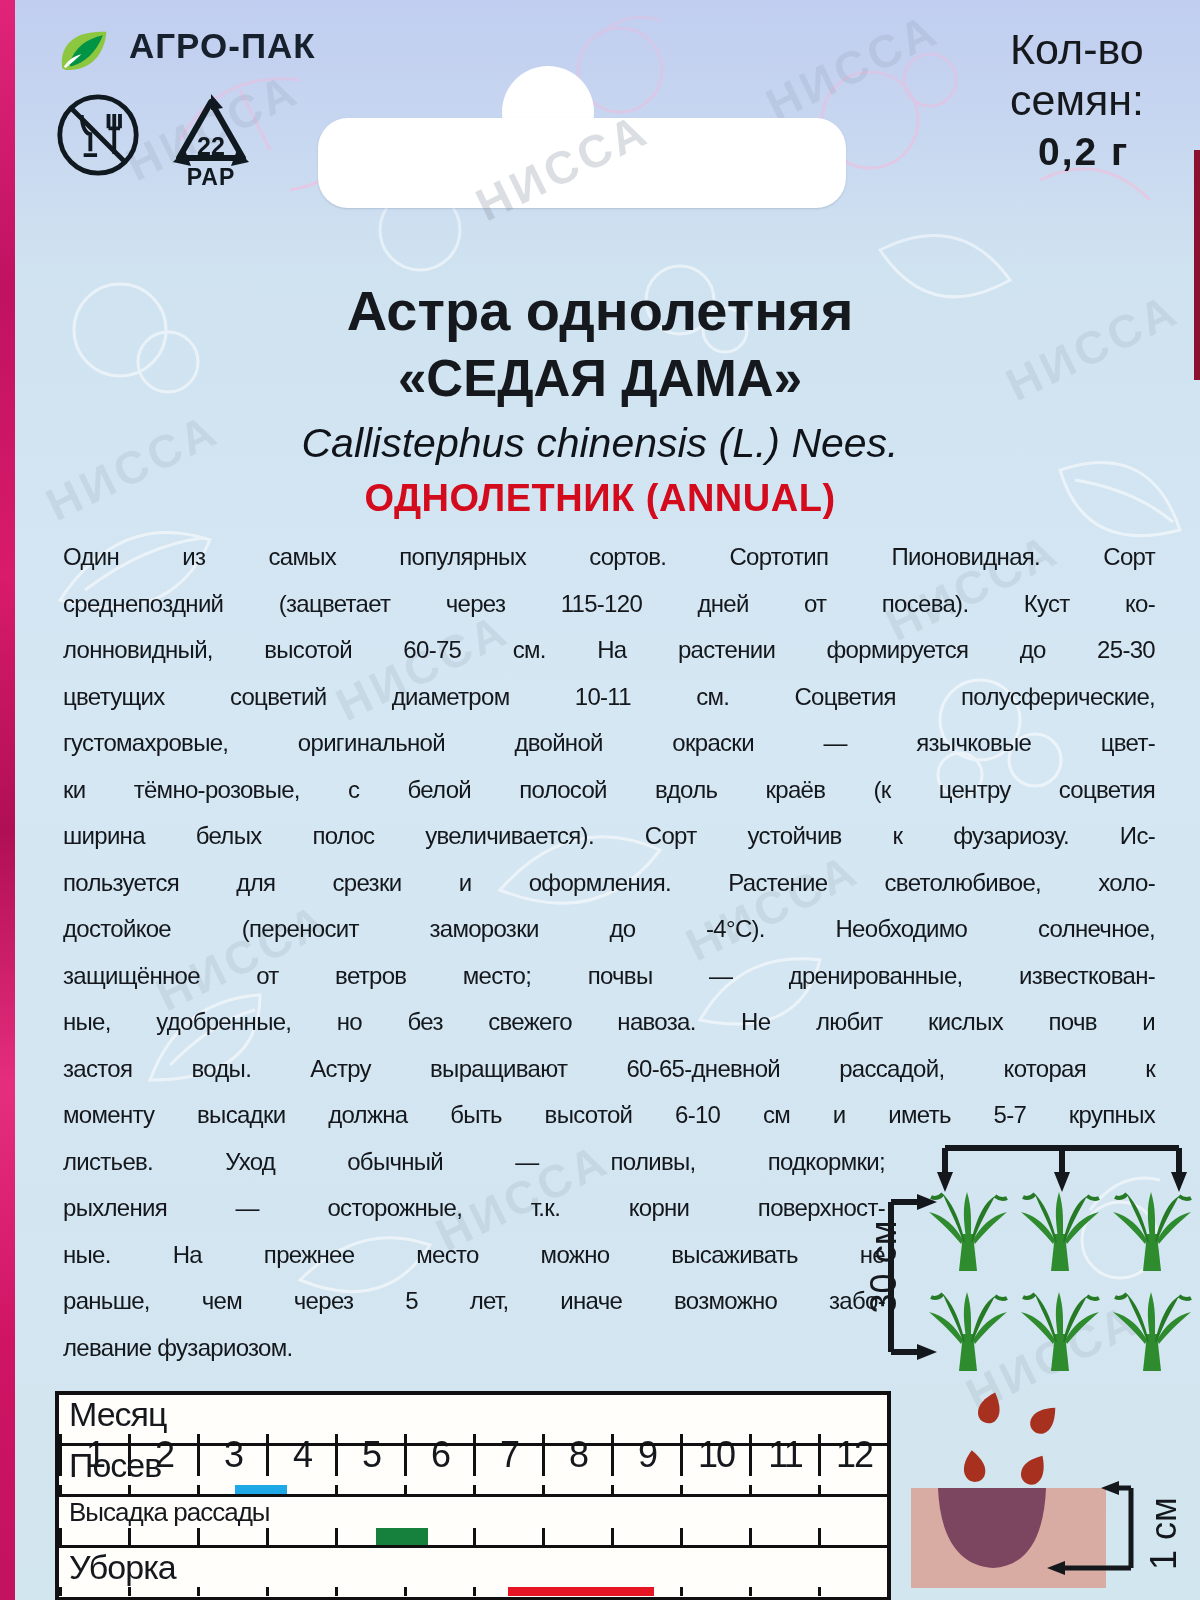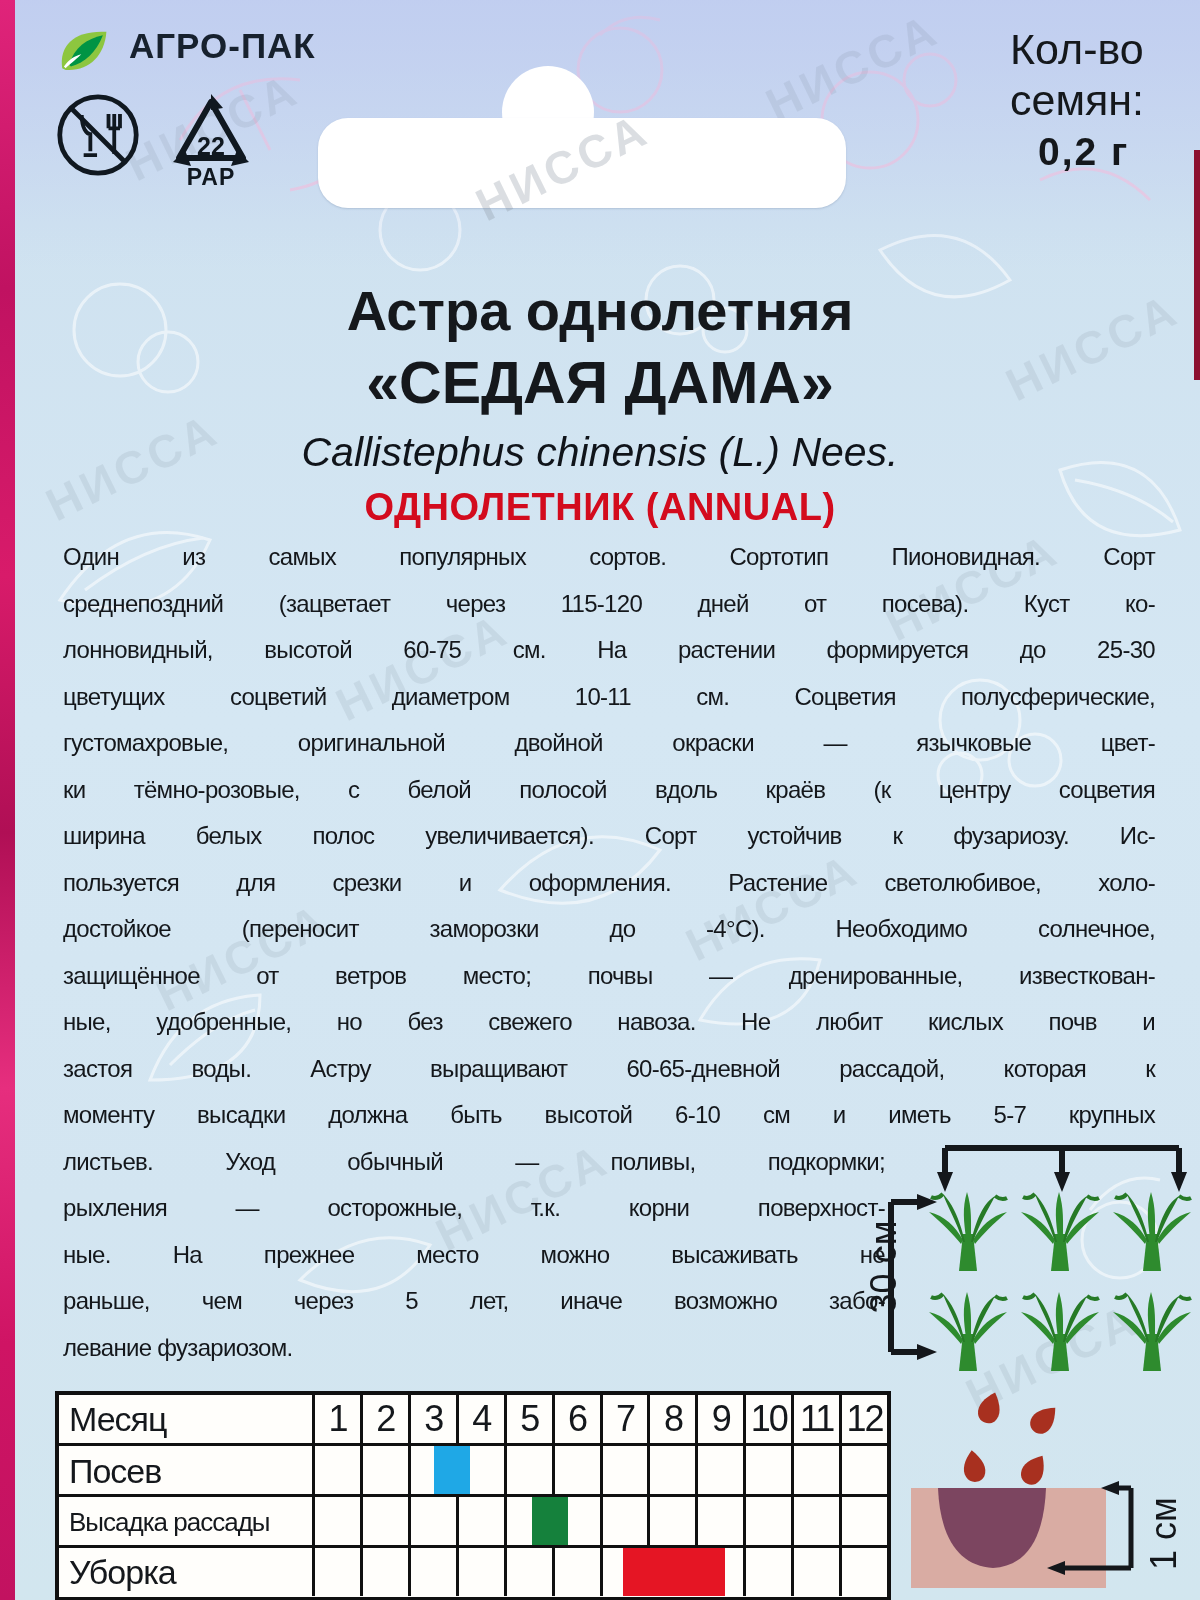--- a/index.html
+++ b/index.html
@@ -25,40 +25,40 @@
   .recycle-wrap{display:flex;flex-direction:column;align-items:center;margin-top:2px;}
   .recycle-num{position:absolute;top:38px;left:0;width:100%;text-align:center;font-size:25px;font-weight:bold;color:#101820;}
   .recycle-box{position:relative;width:80px;}
   .pap{font-size:23px;font-weight:bold;color:#101820;margin-top:-2px;letter-spacing:1px;}
   .qty{position:absolute;right:56px;top:24px;text-align:left;line-height:1.18;}
   .qty .l{font-size:43px;color:#15181c;}
   .qty .v{font-size:39px;font-weight:bold;margin-top:4px;padding-left:28px;letter-spacing:2px;}
   
   .title-block{position:absolute;left:30px;top:278px;width:1140px;text-align:center;}
   .t1{font-size:56px;font-weight:bold;letter-spacing:0;}
-  .t2{font-size:59px;font-weight:bold;margin-top:6px;}
+  .t2{font-size:51px;font-weight:bold;margin-top:6px;}
   .latin{font-size:41px;font-style:italic;margin-top:12px;color:#10141a;}
   .annual{font-size:38px;font-weight:bold;margin-top:10px;color:#d30b1d;letter-spacing:.5px;}
   
   .desc{position:absolute;left:55px;top:534px;width:1092px;font-size:24px;line-height:46.5px;
         letter-spacing:-0.7px;color:#14171b;margin-left:8px;}
   .jl{white-space:pre-line;text-align:justify;text-align-last:justify;}
   .desc-part2{width:822px;}
   .desc-last{text-align:left;}
   
   .spacing-diagram{position:absolute;left:845px;top:1088px;width:352px;height:302px;}
   .sd-label{position:absolute;left:118px;top:8px;width:220px;text-align:center;font-size:37px;letter-spacing:0;}
   .sd-bracket{position:absolute;left:92px;top:52px;}
   .sd-plants{position:absolute;left:80px;top:98px;}
   .sd-rot{position:absolute;left:-36px;top:158px;width:150px;text-align:center;font-size:36px;
           transform:rotate(-90deg);transform-origin:center;}
   .sd-vbracket{position:absolute;left:38px;top:104px;}
   
   .timeline{position:absolute;left:55px;top:1391px;width:828px;height:202px;border:4px solid #101010;background:#fffefb;}
-  .tl-row{position:absolute;left:0;width:100%;height:48px;display:flex;}
+  .tl-row{position:absolute;left:0;width:100%;height:48px;display:flex;flex-direction:column;}
   .tl-row+ .tl-row{border-top:3px solid #101010;}
   .tl-r0{top:0;} .tl-r1{top:48px;height:51px;} .tl-r2{top:99px;height:51px;} .tl-r3{top:150px;height:48px;}
   .tl-label{width:243px;flex:none;display:flex;align-items:center;padding-left:10px;font-size:34px;letter-spacing:-1px;}
   .tl-months{flex:1;display:flex;position:relative;}
   .tl-cell{flex:1;border-left:3px solid #101010;display:flex;align-items:center;justify-content:center;
            font-size:36px;font-style:normal;letter-spacing:-2px;}
   .tl-bar{position:absolute;top:0;bottom:0;}
   
   .depth-diagram{position:absolute;left:893px;top:1370px;width:305px;height:230px;}
   svg{display:block;}

